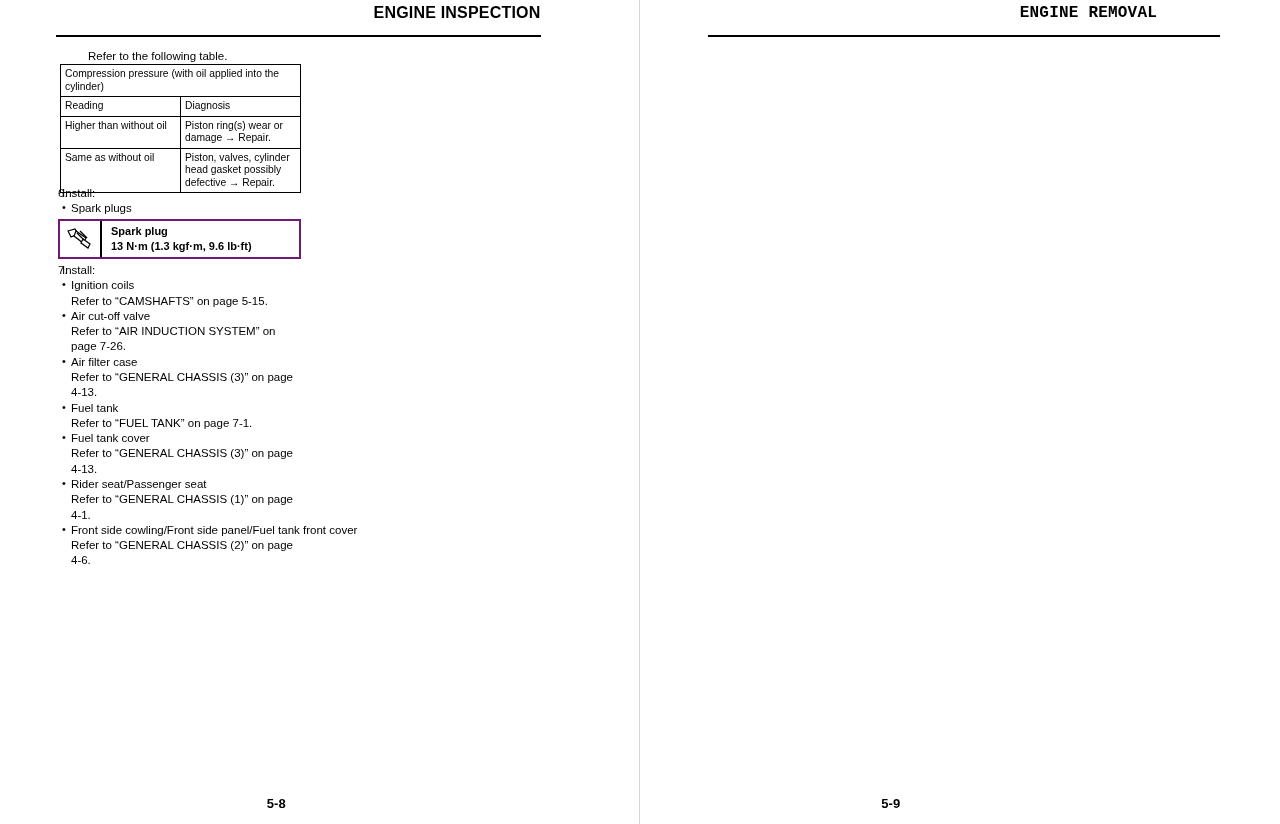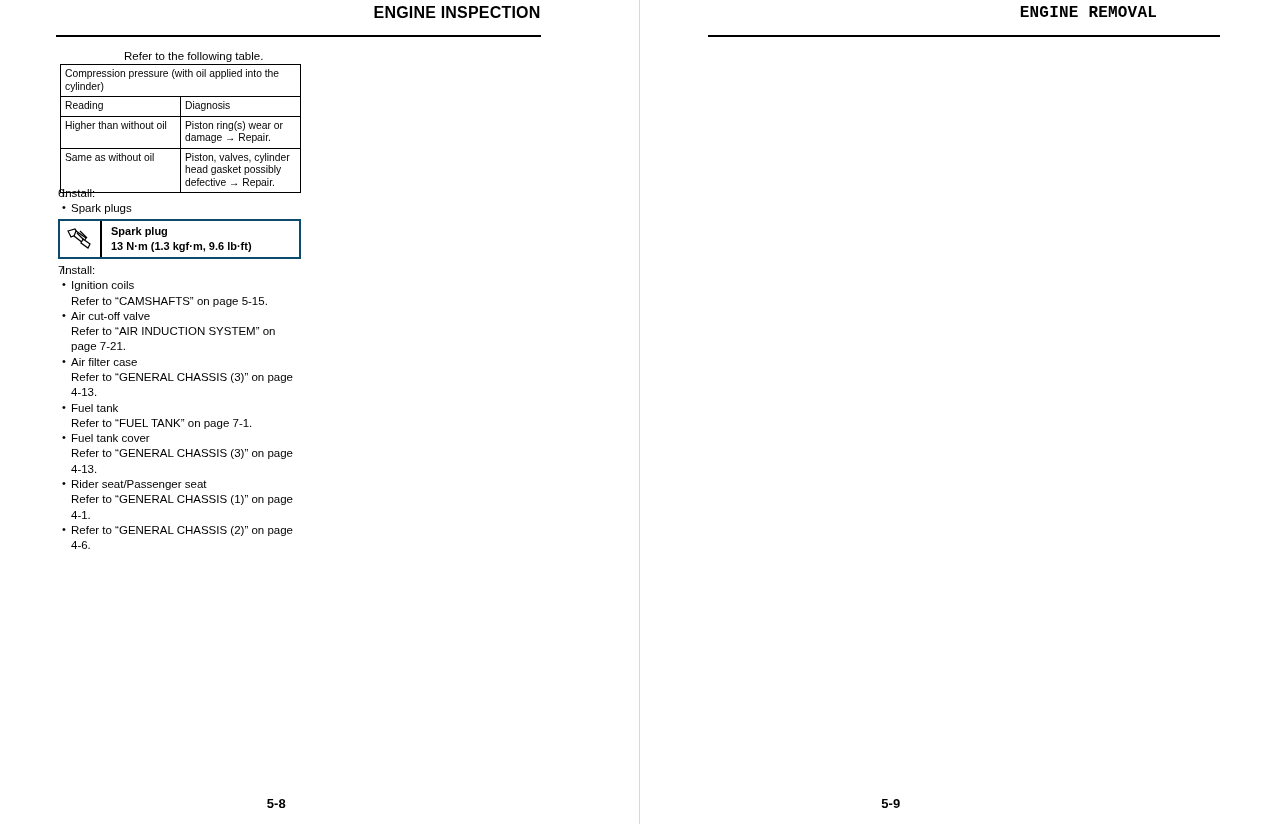--- a/index.html
+++ b/index.html
@@ -31,21 +31,21 @@
 
   .page-footer {
     position:absolute; bottom:13px; width:100%;
     text-align:center; font-size:13px; font-weight:bold;
   }
   .footer-left { left:-28px; }
   .footer-right { left:-22px; }
 
   
   .lead-text {
-    position:absolute; left:88px; top:50px; font-size:11.5px;margin-left:36px;
+    position:absolute; left:88px; top:50px; font-size:11.5px;
   }
   table.spec {
     position:absolute; left:60px; top:64px; width:241px;
     border-collapse:collapse; font-size:10.3px; line-height:1.22;
   }
   table.spec td {
     border:1px solid #000; padding:3px 4px; vertical-align:top;
   }
   .c-narrow { width:120px; }
 
@@ -58,21 +58,21 @@
   ul.bullets > li { margin:0 0 0 0; padding:0 0 0 9px; position:relative; }
   ul.bullets > li::before {
     content:"\2022"; position:absolute; left:0; top:-1px; font-size:11px;
   }
   .sub { display:block; padding-left:9px; text-indent:-9px; }
   .sub-ind { display:block; padding-left:0; }
 
   .torque-box {
     position:absolute; left:58px; top:219px;
     width:243px; height:40px;
-    border:2px solid #0c4a6e; display:flex; align-items:stretch;
+    border:2px solid #701a75; display:flex; align-items:stretch;
     background:#fff;
   }
   .torque-icon {
     width:42px; border-right:2px solid #000;
     display:flex; align-items:center; justify-content:center;
   }
   .torque-text {
     flex:1; display:flex; flex-direction:column; justify-content:center;
     padding-left:9px; font-size:11px; font-weight:bold; line-height:1.35;
   }
@@ -147,21 +147,21 @@
       <div class="body">
         <div>Install:</div>
         <ul class="bullets">
           <li>
             <span class="sub-ind">Ignition coils</span>
             <span class="sub-ind">Refer to “CAMSHAFTS” on page 5-15.</span>
           </li>
           <li>
             <span class="sub-ind">Air cut-off valve</span>
             <span class="sub-ind">Refer to “AIR INDUCTION SYSTEM” on</span>
-            <span class="sub-ind">page 7-21.</span>
+            <span class="sub-ind">page 7-26.</span>
           </li>
           <li>
             <span class="sub-ind">Air filter case</span>
             <span class="sub-ind">Refer to “GENERAL CHASSIS (3)” on page</span>
             <span class="sub-ind">4-13.</span>
           </li>
           <li>
             <span class="sub-ind">Fuel tank</span>
             <span class="sub-ind">Refer to “FUEL TANK” on page 7-1.</span>
           </li>
@@ -169,20 +169,21 @@
             <span class="sub-ind">Fuel tank cover</span>
             <span class="sub-ind">Refer to “GENERAL CHASSIS (3)” on page</span>
             <span class="sub-ind">4-13.</span>
           </li>
           <li>
             <span class="sub-ind">Rider seat/Passenger seat</span>
             <span class="sub-ind">Refer to “GENERAL CHASSIS (1)” on page</span>
             <span class="sub-ind">4-1.</span>
           </li>
           <li>
+            <span class="sub">Front side cowling/Front side panel/Fuel tank front cover</span>
             <span class="sub-ind">Refer to “GENERAL CHASSIS (2)” on page</span>
             <span class="sub-ind">4-6.</span>
           </li>
         </ul>
       </div>
     </div>
 
     <div class="page-footer footer-left">5-8</div>
   </div>
 

